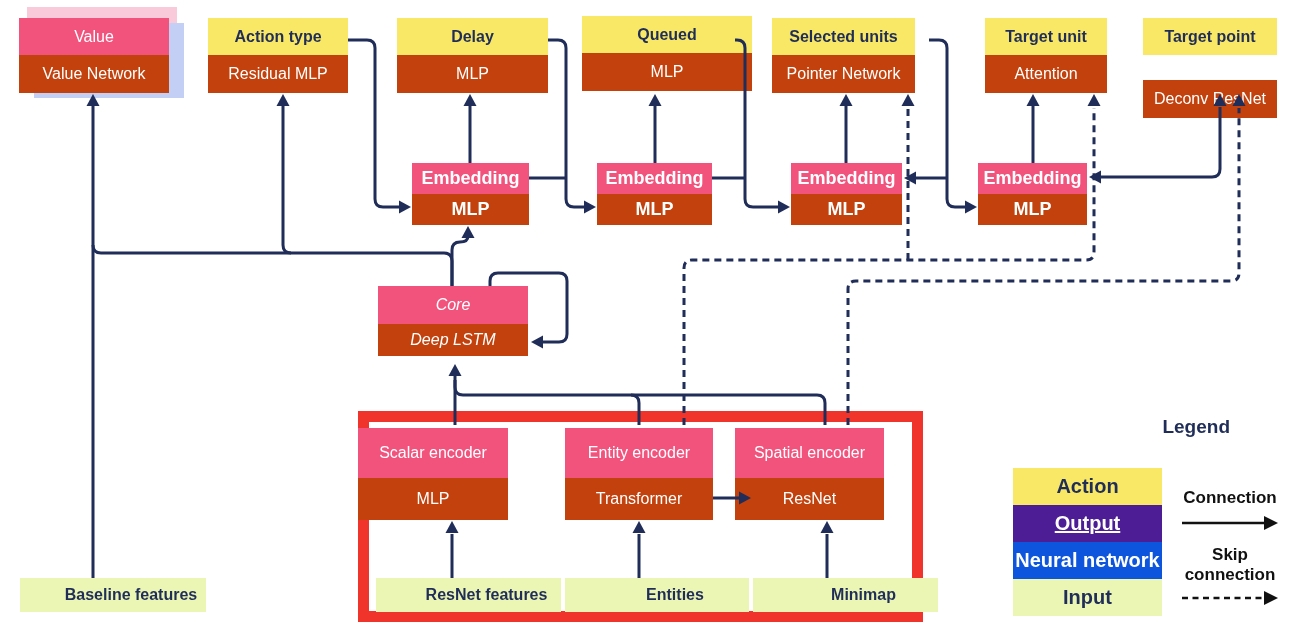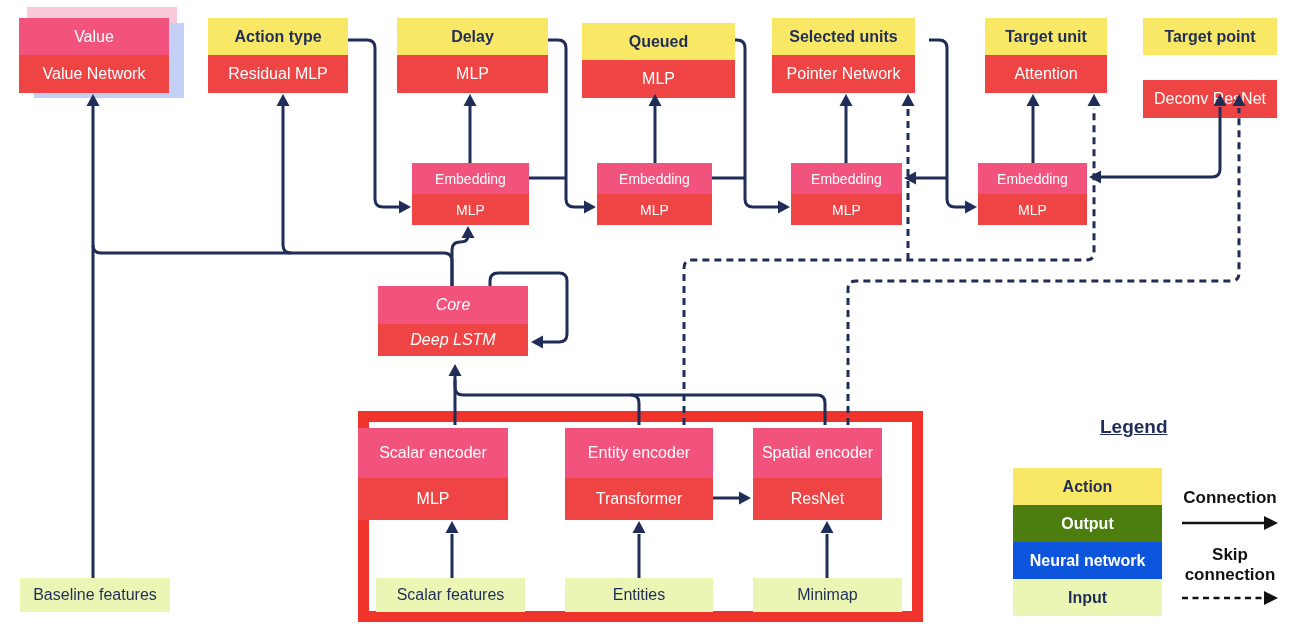--- a/index.html
+++ b/index.html
@@ -2,35 +2,35 @@
 <html><head>
 <meta charset="utf-8">
 <style>
   html,body{margin:0;padding:0;background:#ffffff;}
   #canvas{position:relative;width:1307px;height:624px;background:#ffffff;overflow:hidden;
           font-family:"Liberation Sans",sans-serif;}
   .blk{position:absolute;display:flex;flex-direction:column;z-index:3;}
   .sec{display:flex;align-items:center;justify-content:center;width:100%;}
   .yellow{background:#f9e866;color:#1f2d58;font-weight:600;}
   .pink{background:#f2537d;color:#ffffff;font-weight:500;}
-  .blue{background:#ef4444;color:#ffffff;font-weight:500;}
-  .greenblk{position:absolute;background:#ebf6b5;color:#1f2d58;font-weight:400;
-            display:flex;align-items:center;justify-content:center;z-index:3;}
-  .t16{font-size:16px;} .t14{font-size:14px;}
+  .blue{background:#c2410c;color:#ffffff;font-weight:500;}
+  .greenblk{position:absolute;background:#ebf6b5;color:#1f2d58;font-weight:700;
+            display:flex;align-items:center;justify-content:center;z-index:3;padding-left:36px;}
+  .t16{font-size:16px;} .t14{font-size:18px;font-weight:bold;}
   .shadow{position:absolute;z-index:1;}
   #redbox{position:absolute;left:358px;top:411px;width:565px;height:211px;
           border:11px solid #f0342b;box-sizing:border-box;z-index:2;}
   #wires{position:absolute;left:0;top:0;z-index:4;pointer-events:none;}
-  .legend-title{position:absolute;left:1100px;top:416px;width:130px;text-align:left;
-                color:#1f2d58;font-size:19px;font-weight:600;z-index:3;text-decoration:underline;}
+  .legend-title{position:absolute;left:1100px;top:416px;width:130px;text-align:right;
+                color:#1f2d58;font-size:19px;font-weight:600;z-index:3;}
   .legend-stack{position:absolute;left:1013px;top:468px;width:149px;z-index:3;}
   .legend-row{height:37px;display:flex;align-items:center;justify-content:center;
-              font-size:16px;font-weight:600;}
+              font-size:20px;font-weight:600;}
   .lg-action{background:#f9e866;color:#1f2d58;}
-  .lg-output{background:#4d7c0f;color:#ffffff;}
+  .lg-output{background:#4c1d95;color:#ffffff;text-decoration:underline;}
   .lg-nn{background:#0d55dd;color:#ffffff;}
   .lg-input{background:#ebf6b5;color:#1f2d58;}
   .legend-conn{position:absolute;left:1170px;top:488px;width:120px;text-align:center;
                color:#111111;font-size:17px;font-weight:600;z-index:3;}
   .legend-skip{position:absolute;left:1170px;top:545px;width:120px;text-align:center;
                color:#111111;font-size:17px;font-weight:600;line-height:20px;z-index:3;}
 </style>
 </head>
 <body>
 
@@ -49,21 +49,21 @@
   <div class="blk" style="left:208px;top:18px;width:140px;">
     <div class="sec yellow t16" style="height:37px">Action type</div>
     <div class="sec blue t16" style="height:38px">Residual MLP</div>
   </div>
 
   <div class="blk" style="left:397px;top:18px;width:151px;">
     <div class="sec yellow t16" style="height:37px">Delay</div>
     <div class="sec blue t16" style="height:38px">MLP</div>
   </div>
 
-  <div class="blk" style="left:582px;top:23px;width:153px;">
+  <div class="blk" style="left:582px;top:16px;width:170px;">
     <div class="sec yellow t16" style="height:37px">Queued</div>
     <div class="sec blue t16" style="height:38px">MLP</div>
   </div>
 
   <div class="blk" style="left:772px;top:18px;width:143px;">
     <div class="sec yellow t16" style="height:37px">Selected units</div>
     <div class="sec blue t16" style="height:38px">Pointer Network</div>
   </div>
 
   <div class="blk" style="left:985px;top:18px;width:122px;">
@@ -99,27 +99,27 @@
   </div>
 
   <div class="blk" style="left:358px;top:428px;width:150px;">
     <div class="sec pink t16" style="height:50px">Scalar encoder</div>
     <div class="sec blue t16" style="height:42px">MLP</div>
   </div>
   <div class="blk" style="left:565px;top:428px;width:148px;">
     <div class="sec pink t16" style="height:50px">Entity encoder</div>
     <div class="sec blue t16" style="height:42px">Transformer</div>
   </div>
-  <div class="blk" style="left:753px;top:428px;width:129px;align-items:flex-end;">
+  <div class="blk" style="left:735px;top:428px;width:149px;align-items:flex-end;">
     <div class="sec pink t16" style="height:50px">Spatial encoder</div>
     <div class="sec blue t16" style="height:42px">ResNet</div>
   </div>
 
   <div class="greenblk t16" style="left:20px;top:578px;width:150px;height:34px;">Baseline features</div>
-  <div class="greenblk t16" style="left:376px;top:578px;width:149px;height:34px;">Scalar features</div>
+  <div class="greenblk t16" style="left:376px;top:578px;width:149px;height:34px;">ResNet features</div>
   <div class="greenblk t16" style="left:565px;top:578px;width:148px;height:34px;">Entities</div>
   <div class="greenblk t16" style="left:753px;top:578px;width:149px;height:34px;">Minimap</div>
 
   <div class="legend-title">Legend</div>
   <div class="legend-stack">
     <div class="legend-row lg-action">Action</div>
     <div class="legend-row lg-output">Output</div>
     <div class="legend-row lg-nn">Neural network</div>
     <div class="legend-row lg-input">Input</div>
   </div>

